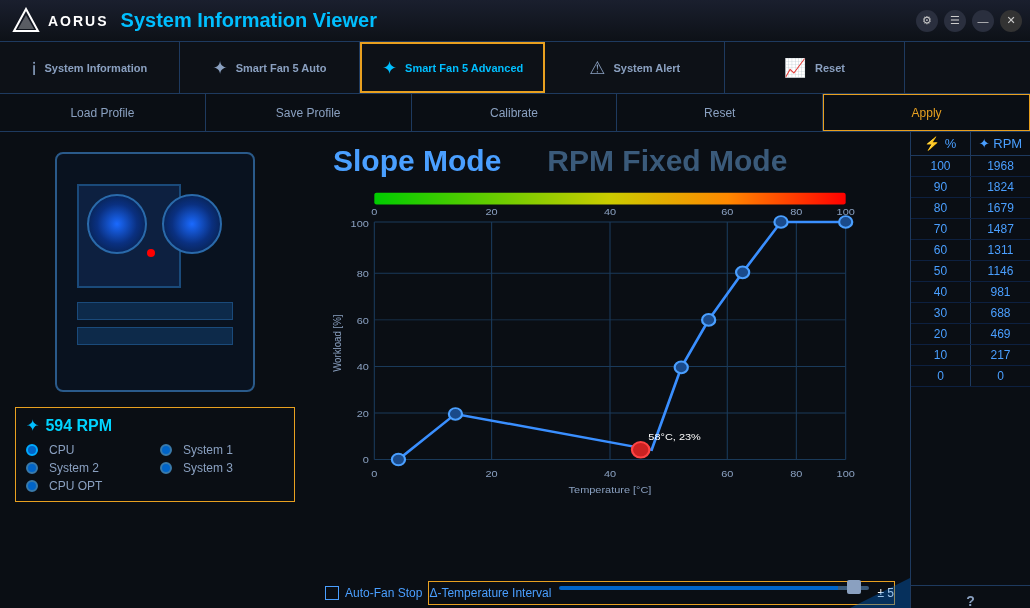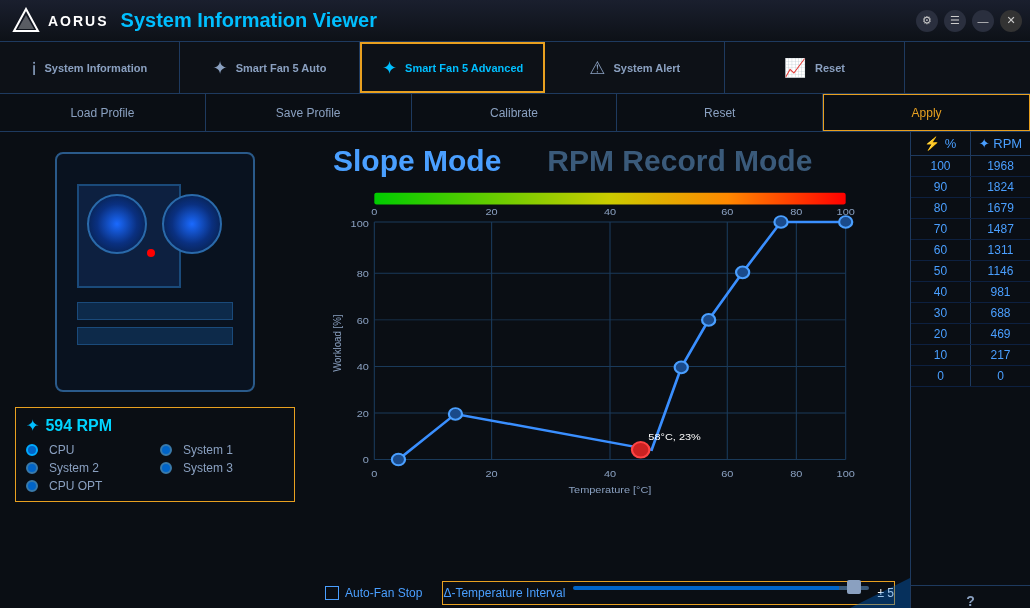--- a/index.html
+++ b/index.html
@@ -297,21 +297,21 @@
 
     .chart-svg {
       width: 100%;
       height: 320px;
     }
 
     
     .bottom-controls {
       display: flex;
       align-items: center;
-      gap: 20px;
+      gap: 6px;
       margin-top: 8px;
     }
     .auto-fan-stop {
       display: flex;
       align-items: center;
       gap: 6px;
       font-size: 12px;
       color: #4a9fff;
       cursor: pointer;
     }
@@ -514,21 +514,21 @@
           <div class="radio-circle"></div>
           <span>CPU OPT</span>
         </div>
       </div>
     </div>
   </div>
 
   <div class="center-panel">
     <div class="mode-buttons">
       <span class="mode-btn active">Slope Mode</span>
-      <span class="mode-btn inactive">RPM Record Mode</span>
+      <span class="mode-btn inactive">RPM Fixed Mode</span>
     </div>
 
     <div class="chart-area">
       <svg class="chart-svg" viewBox="0 0 520 330" preserveAspectRatio="none">
 
         <defs>
           <linearGradient id="colorBar" x1="0%" y1="0%" x2="100%" y2="0%">
             <stop offset="0%" style="stop-color:#00cc00"></stop>
             <stop offset="50%" style="stop-color:#cccc00"></stop>
             <stop offset="75%" style="stop-color:#ff8800"></stop>

